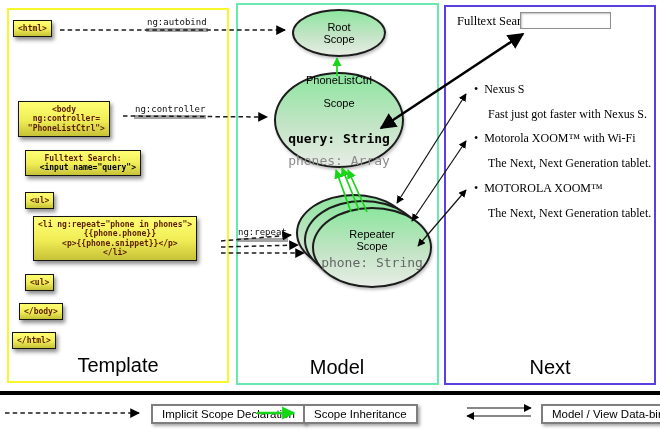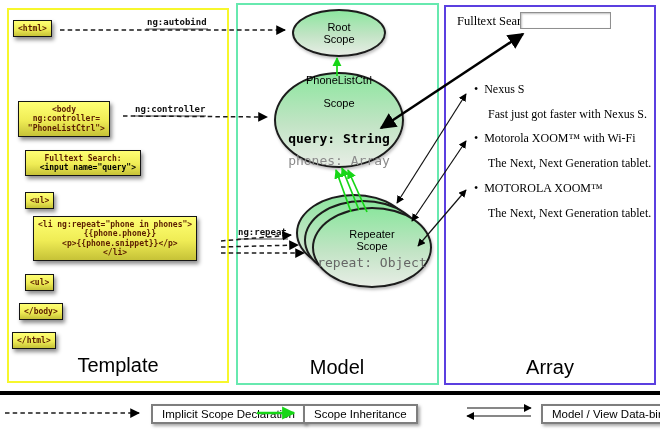--- a/index.html
+++ b/index.html
@@ -26,22 +26,22 @@
            background:linear-gradient(180deg,#8de69f 0%,#c2e4c5 55%,#e7ede5 100%);
            box-shadow:1px 2px 3px rgba(0,0,0,0.25);
            display:flex;flex-direction:column;align-items:center;justify-content:center;text-align:center;}
   .scope-title{font-size:11px;line-height:12px;color:#000;}
   .scope-prop{font-family:"DejaVu Sans Mono",monospace;font-size:13px;line-height:11px;}
   .prop-strong{font-weight:bold;color:#000;}
   .prop-gray{color:#8a8a8a;}
   .prop-gray2{color:#666;}
 
   
-  .ng-label{position:absolute;font-family:"DejaVu Sans Mono",monospace;font-weight:bold;
-            font-size:9px;color:#111;border-bottom:2px solid #a3a3a3;padding:0 1px 1px 1px;white-space:nowrap;}
+  .ng-label{position:absolute;font-family:"DejaVu Sans Mono",monospace;font-weight:normal;
+            font-size:9px;color:#111;border-bottom:4px solid #a3a3a3;padding:0 1px 1px 1px;white-space:nowrap;}
 
   
   .view-text{position:absolute;font-family:"Liberation Serif",serif;font-size:12px;color:#000;white-space:nowrap;}
   .view-input{position:absolute;left:520px;top:12px;width:85px;height:15px;background:#fff;
               border:1px solid #8f8f8f;box-shadow:inset 1px 1px 2px rgba(0,0,0,0.25);
               font-family:"Liberation Serif",serif;font-size:11px;padding:0 2px;}
 
   
   .sep{position:absolute;left:0;top:391px;width:660px;height:4px;background:#000;}
   .legend-box{position:absolute;border:2px solid #7e7e7e;background:#fff;
@@ -59,21 +59,21 @@
 <body>
 
 <div id="canvas">
 
   <div class="col col-template"></div>
   <div class="col col-model"></div>
   <div class="col col-view"></div>
 
   <div class="col-label" style="left:337px;top:356px;">Model</div>
   <div class="col-label" style="left:118px;top:354px;">Template</div>
-  <div class="col-label" style="left:550px;top:356px;">Array</div>
+  <div class="col-label" style="left:550px;top:356px;">Next</div>
 
   <div class="codebox" style="left:13px;top:20px;">
     <div>&lt;html&gt;</div>
   </div>
 
   <div class="codebox" style="left:18px;top:101px;">
     <div>&lt;body</div>
     <div> ng:controller=</div>
     <div> "PhoneListCtrl"&gt;</div>
   </div>
@@ -118,21 +118,21 @@
     <div class="scope-prop prop-strong">query: String</div>
     <div class="scope-prop prop-gray">phones: Array</div>
   </div>
 
   <div class="ellipse" style="left:296px;top:194px;width:112px;height:74px;"></div>
   <div class="ellipse" style="left:304px;top:200px;width:114px;height:76px;"></div>
   <div class="ellipse" style="left:312px;top:207px;width:116px;height:77px;">
     <div class="scope-title">Repeater</div>
     <div class="scope-title">Scope</div>
     <div style="height:5px;"></div>
-    <div class="scope-prop prop-gray2">repeat: Object</div>
+    <div class="scope-prop prop-gray2">phone: String</div>
   </div>
 
   <div class="ng-label" style="left:146px;top:17px;">ng:autobind</div>
   <div class="ng-label" style="left:134px;top:104px;">ng:controller</div>
   <div class="ng-label" style="left:237px;top:227px;">ng:repeat</div>
 
   <div class="view-text" style="left:457px;top:14px;font-size:12.5px;">Fulltext Search:</div>
   <input class="view-input" type="text" value="" style="">
 
   <div class="view-text" style="left:474px;top:82px;"><span>•</span>&nbsp;&nbsp;<span>Nexus S</span></div>

